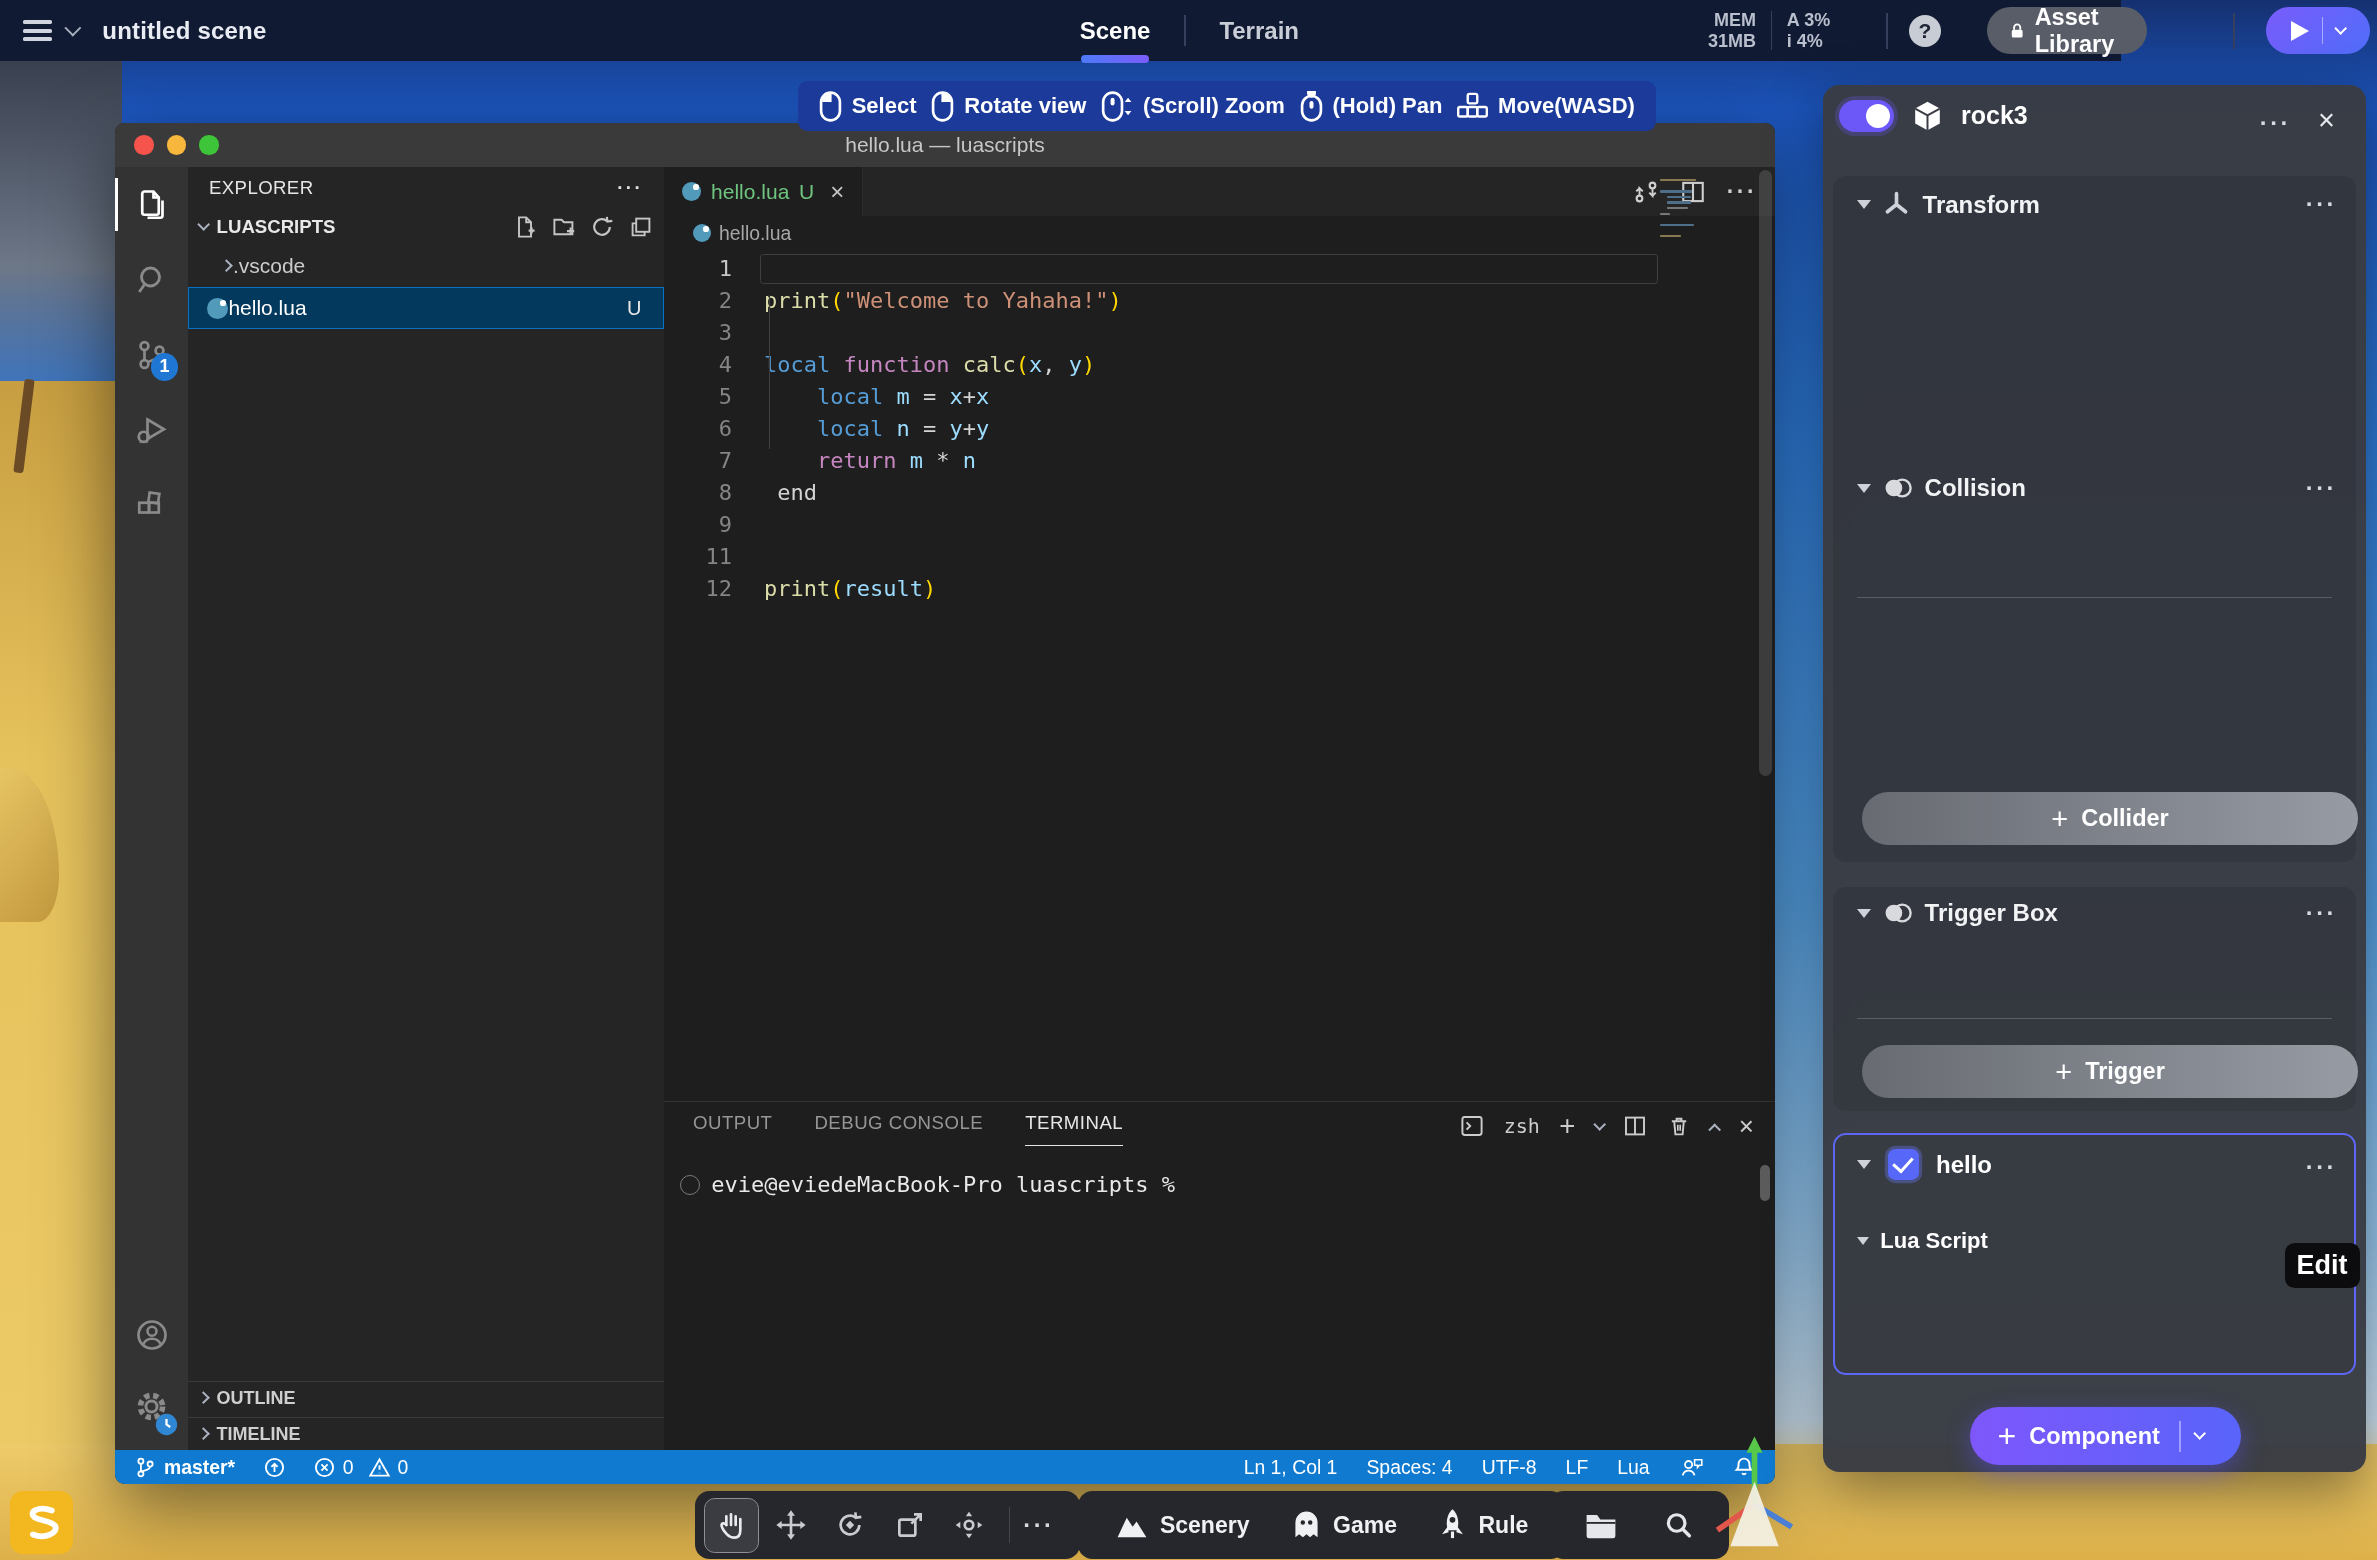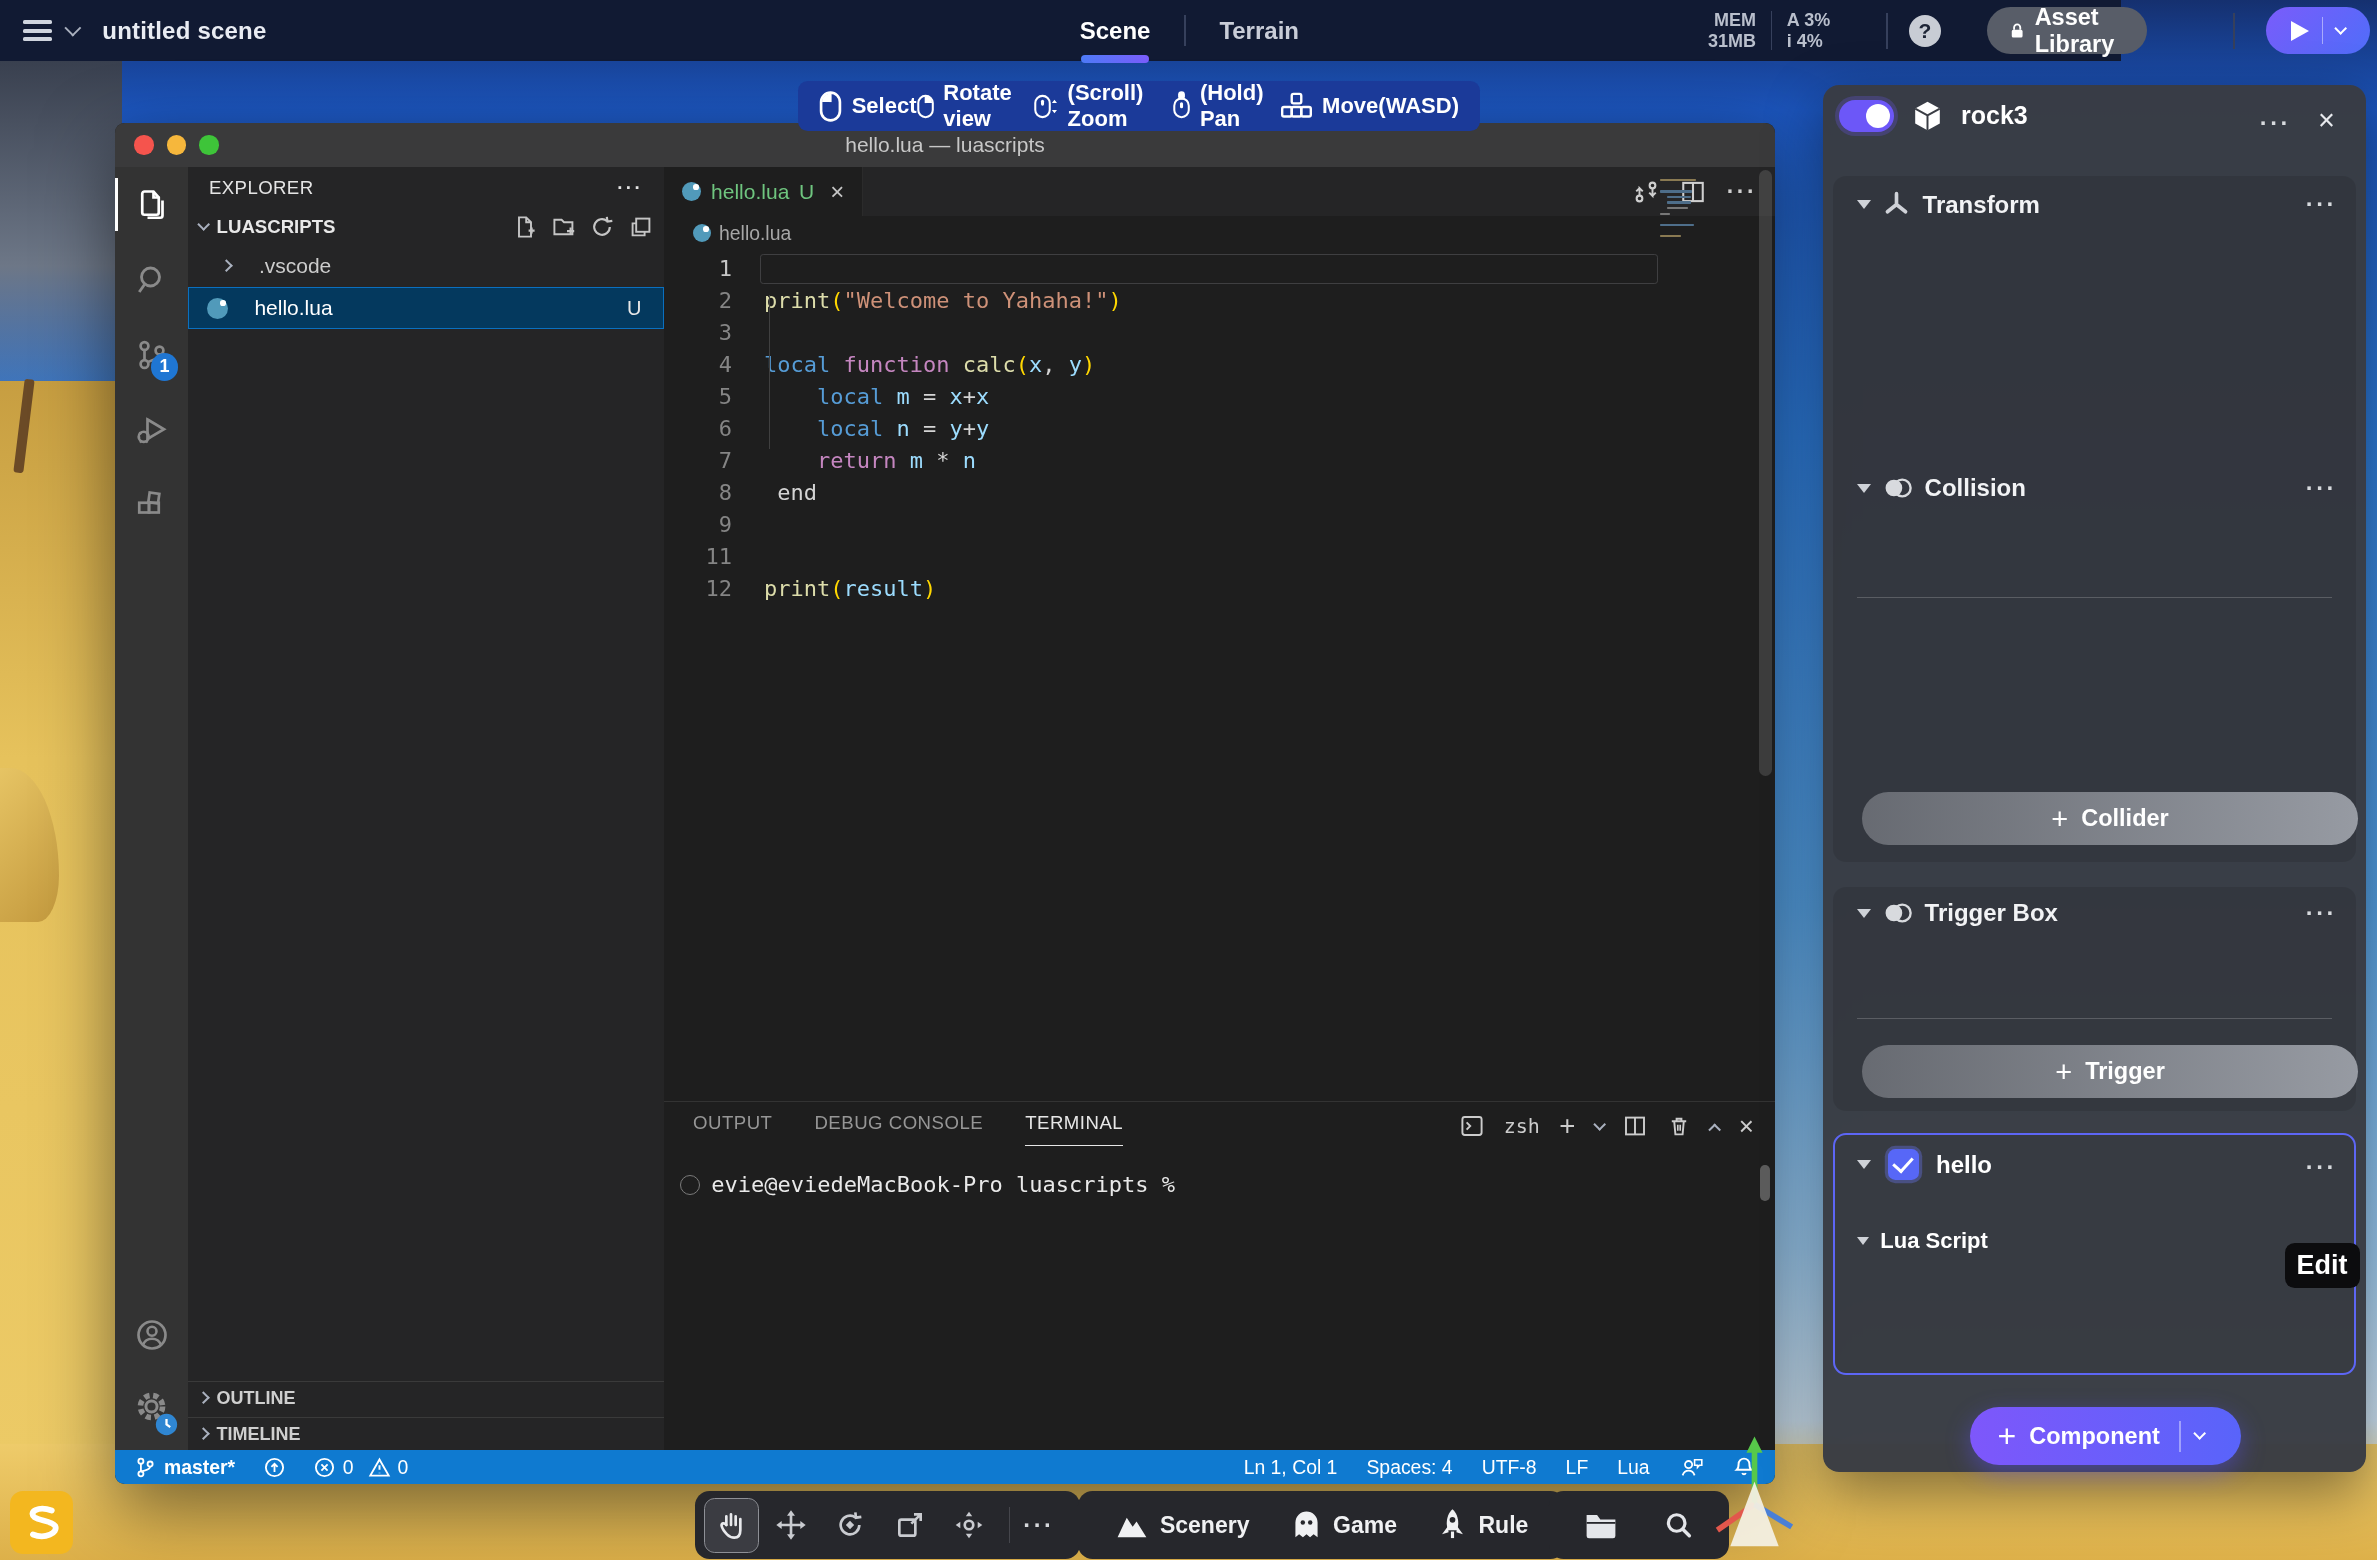--- a/index.html
+++ b/index.html
@@ -25,38 +25,38 @@
   .top-tab.active{color:#fff;}
   .top-tab.active::after{content:"";position:absolute;left:50%;transform:translateX(-50%);bottom:-18px;width:68px;height:7.3px;border-radius:4px;background:linear-gradient(90deg,#4e7bf7,#7b5dfc);}
   .vdiv{width:1.6px;background:#36405c;}
   .stat{font-size:18px;line-height:21px;color:#b9bfcc;font-weight:700;}
   .help-circle{width:32px;height:32px;border-radius:50%;background:#c8ccd4;color:#1d2435;font-weight:700;font-size:21px;display:flex;align-items:center;justify-content:center;}
   .asset-btn{height:47px;border-radius:23.5px;background:#585d68;display:flex;align-items:center;gap:11.3px;padding:0 24px;color:#fff;font-size:23.5px;font-weight:700;}
   .play-btn{width:104px;height:47px;border-radius:23.5px;background:linear-gradient(135deg,#7a5cfb,#4f6df9);display:flex;align-items:center;justify-content:center;gap:0;}
   .play-tri{width:0;height:0;border-left:18px solid #fff;border-top:10.5px solid transparent;border-bottom:10.5px solid transparent;margin-left:11.3px;}
   .play-div{width:1.6px;height:27.6px;background:rgba(255,255,255,.45);margin:0 13px;}
   
-  .vtoolbar{left:798px;top:81px;width:682px;height:50px;background:#1b3a99;border-radius:9.7px;display:flex;align-items:center;justify-content:space-between;padding:0 21px;box-sizing:border-box;z-index:30;color:#fff;}
+  .vtoolbar{left:798px;top:81px;width:858px;height:50px;background:#1b3a99;border-radius:9.7px;display:flex;align-items:center;justify-content:space-between;padding:0 21px;box-sizing:border-box;z-index:30;color:#fff;}
   .vt-item{display:flex;align-items:center;gap:9.7px;font-size:22px;font-weight:600;}
   
   .vscode{left:115px;top:123px;width:1660px;height:1361px;border-radius:9.7px;overflow:hidden;background:#1e1e1e;box-shadow:0 24px 73px rgba(0,0,0,.5);z-index:20;}
   .titlebar{position:absolute;left:0;top:0;right:0;height:44px;background:#3a3a3b;display:flex;align-items:center;}
   .tl{width:19.4px;height:19.4px;border-radius:50%;margin-right:13px;}
   .win-title{position:absolute;left:0;right:0;text-align:center;color:#c7c7c7;font-size:21px;}
   .activitybar{position:absolute;left:0;top:44px;width:73px;bottom:34px;background:#333333;}
   .act-item{width:73px;height:75px;display:flex;align-items:center;justify-content:center;color:#8a8a8a;position:relative;}
   .act-item.active{color:#fff;}
   .act-item.active::before{content:"";position:absolute;left:0;top:11.3px;bottom:11.3px;width:3.2px;background:#fff;}
   .badge{position:absolute;right:9.7px;bottom:11.3px;min-width:27.6px;height:27.6px;border-radius:13.8px;background:#1f76d3;color:#fff;font-size:18px;font-weight:700;display:flex;align-items:center;justify-content:center;}
   .sidebar{position:absolute;left:73px;top:44px;width:476px;bottom:34px;background:#252526;color:#cccccc;}
   .sb-head{height:42px;display:flex;align-items:center;padding:0 21px;font-size:18.6px;letter-spacing:0.4px;color:#e5e5e5;}
   .dots{letter-spacing:2.4px;font-weight:700;}
   .sb-section{height:36px;display:flex;align-items:center;gap:8px;padding:0 11.3px;font-weight:700;font-size:18.6px;color:#e8e8e8;}
   .sb-icons{margin-left:auto;display:flex;gap:14.6px;color:#c5c5c5;}
-  .tree-row{height:42px;display:flex;align-items:center;gap:26px;padding:0 11.3px 0 34px;font-size:21px;}
+  .tree-row{height:42px;display:flex;align-items:center;gap:0;padding:0 11.3px 0 34px;font-size:21px;}
   .tree-row.selected{background:#04395e;outline:1.6px solid #0a70c0;outline-offset:-1.6px;padding-left:19.4px;}
   .lua-dot{width:21px;height:21px;border-radius:50%;background:#519aba;position:relative;}
   .lua-dot::after{content:"";position:absolute;right:2.4px;top:2.4px;width:5.7px;height:5.7px;border-radius:50%;background:#fff;}
   .ubadge{margin-left:auto;font-size:20px;color:#e8e8e8;padding-right:11.3px;}
   .sb-bottom{position:absolute;left:0;right:0;display:flex;align-items:center;gap:8px;height:32px;padding:0 11.3px;font-weight:700;font-size:18px;color:#cfcfcf;border-top:0.8px solid #3a3a3a;}
   
   .editor{position:absolute;left:549px;top:44px;right:0;bottom:34px;background:#1e1e1e;}
   .tabbar{position:absolute;left:0;top:0;right:0;height:49px;background:#252526;display:flex;align-items:center;}
   .tab{height:49px;background:#1e1e1e;display:flex;align-items:center;gap:9.7px;padding:0 18px;font-size:21px;color:#6fc57f;border-right:0.8px solid #2b2b2b;}
   .tab .close{color:#c5c5c5;font-size:24px;margin-left:6.5px;}

